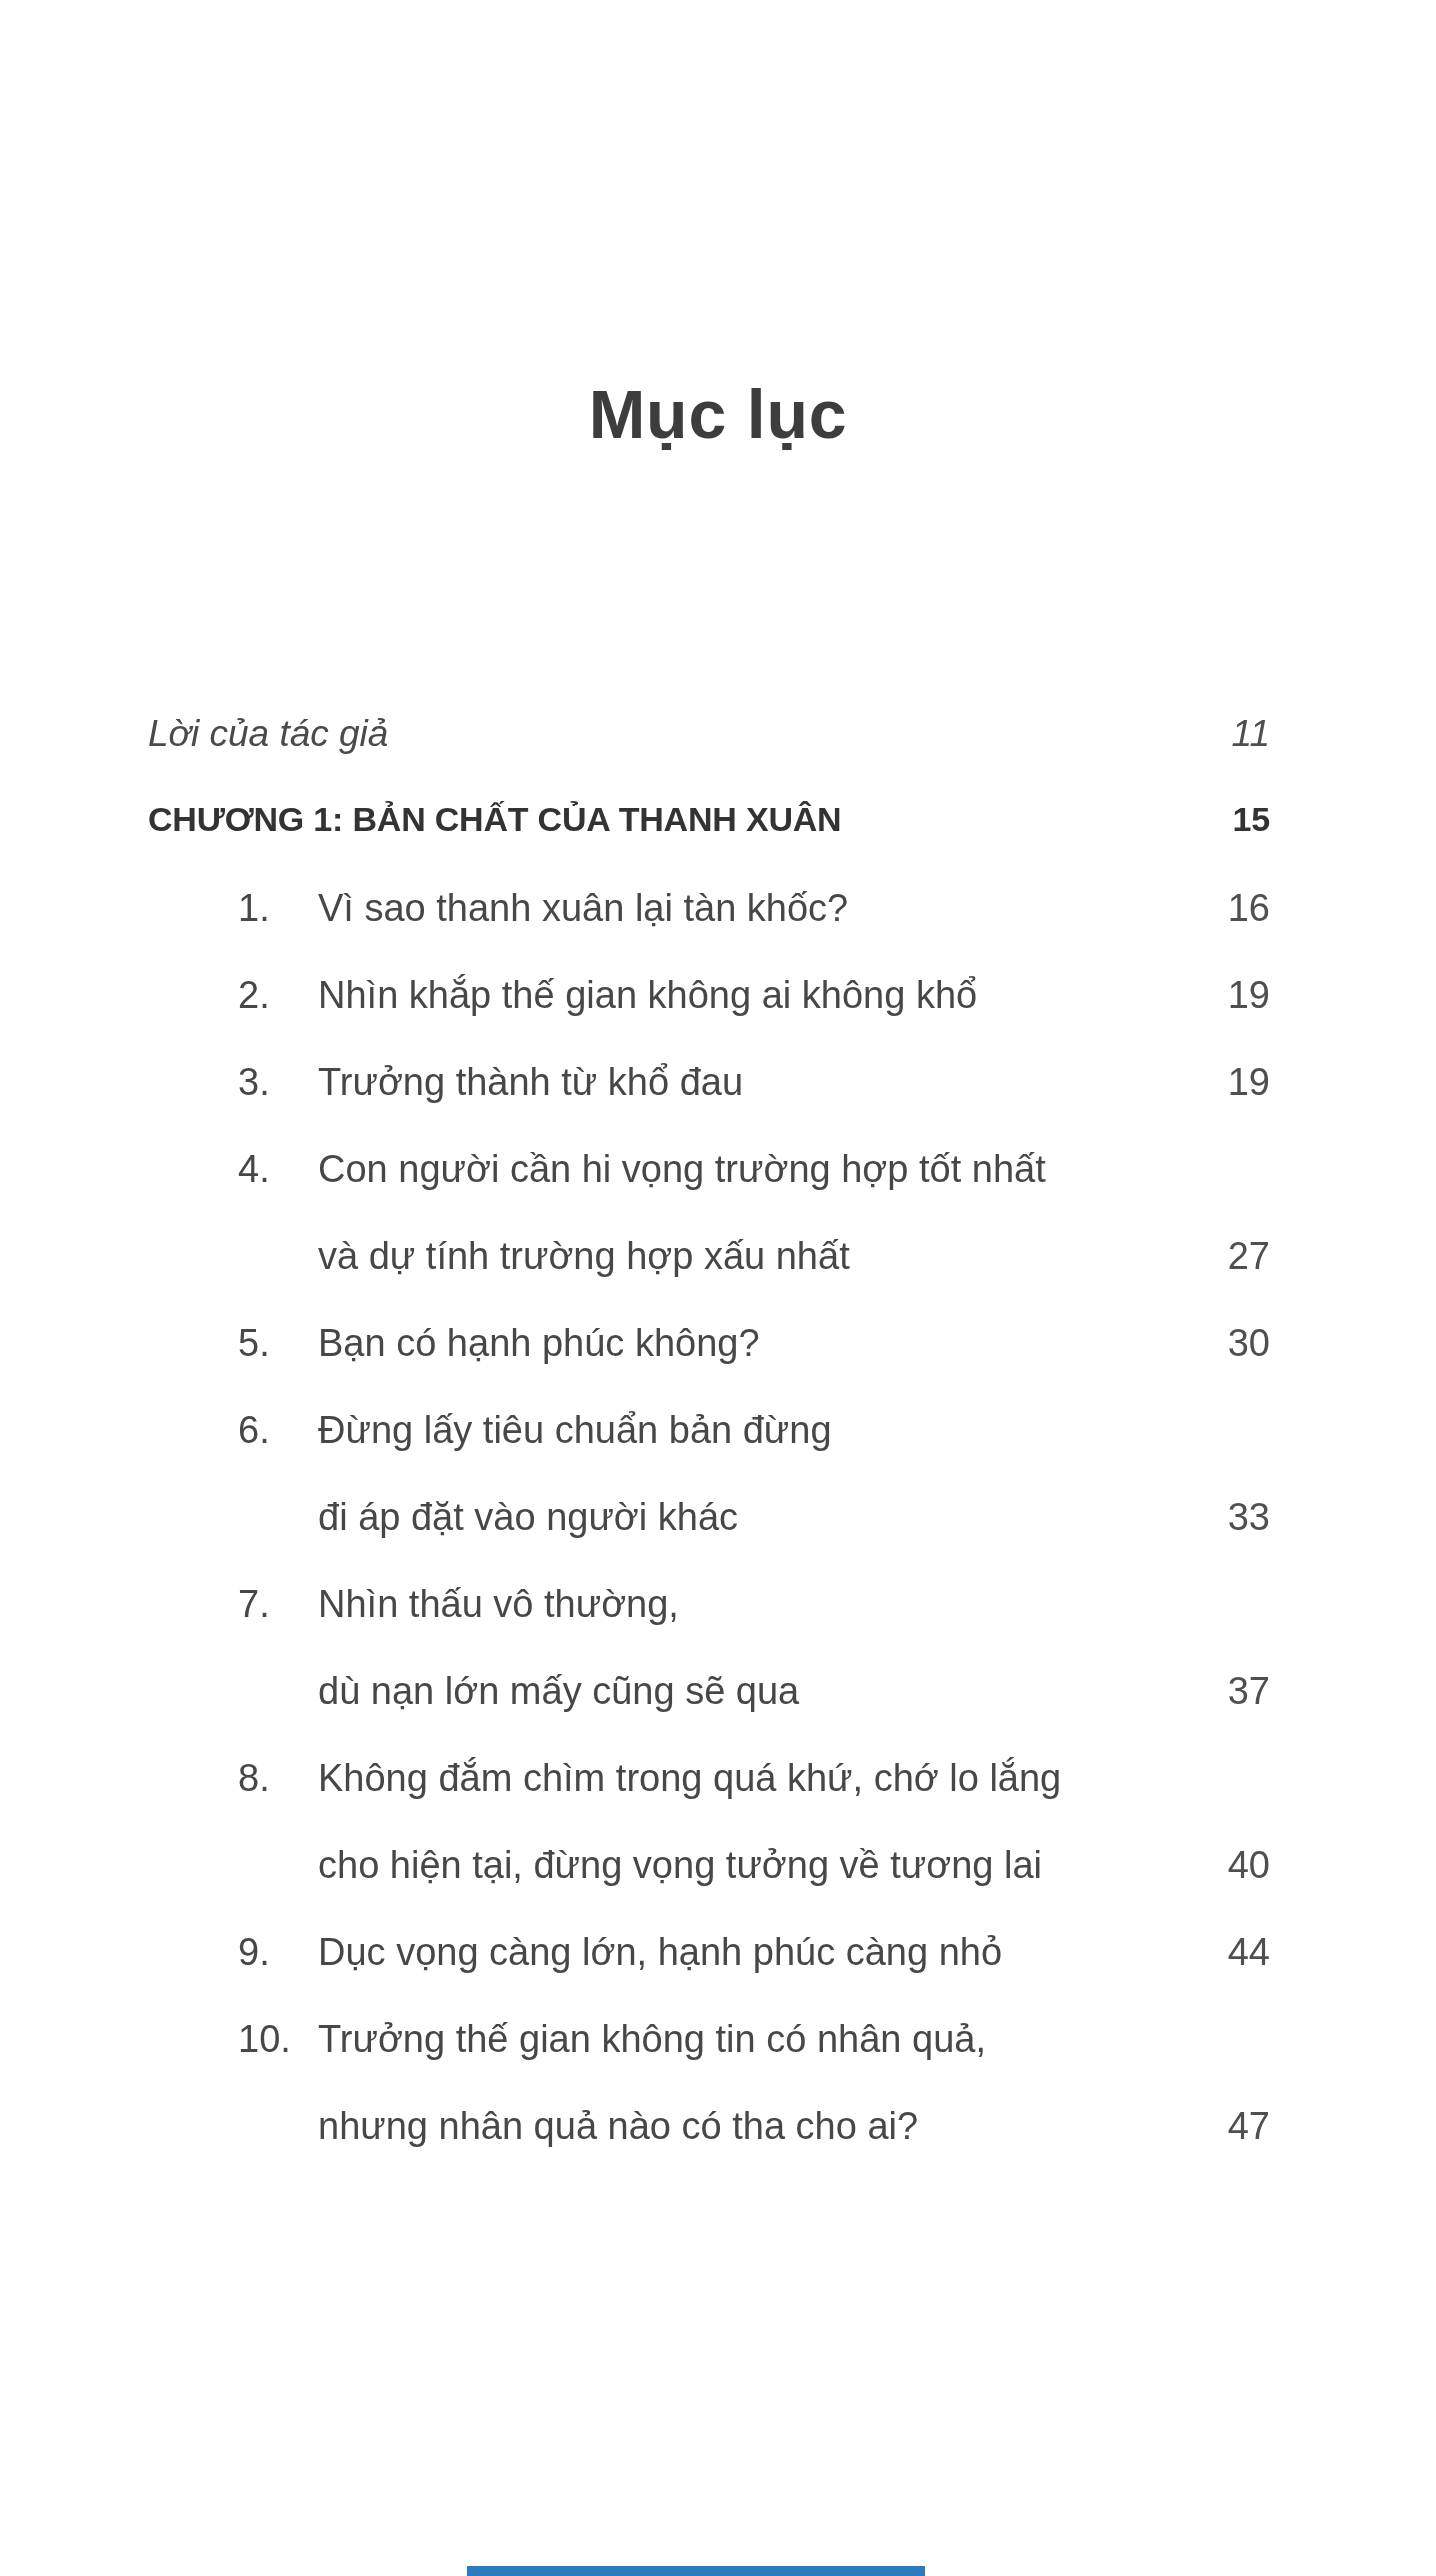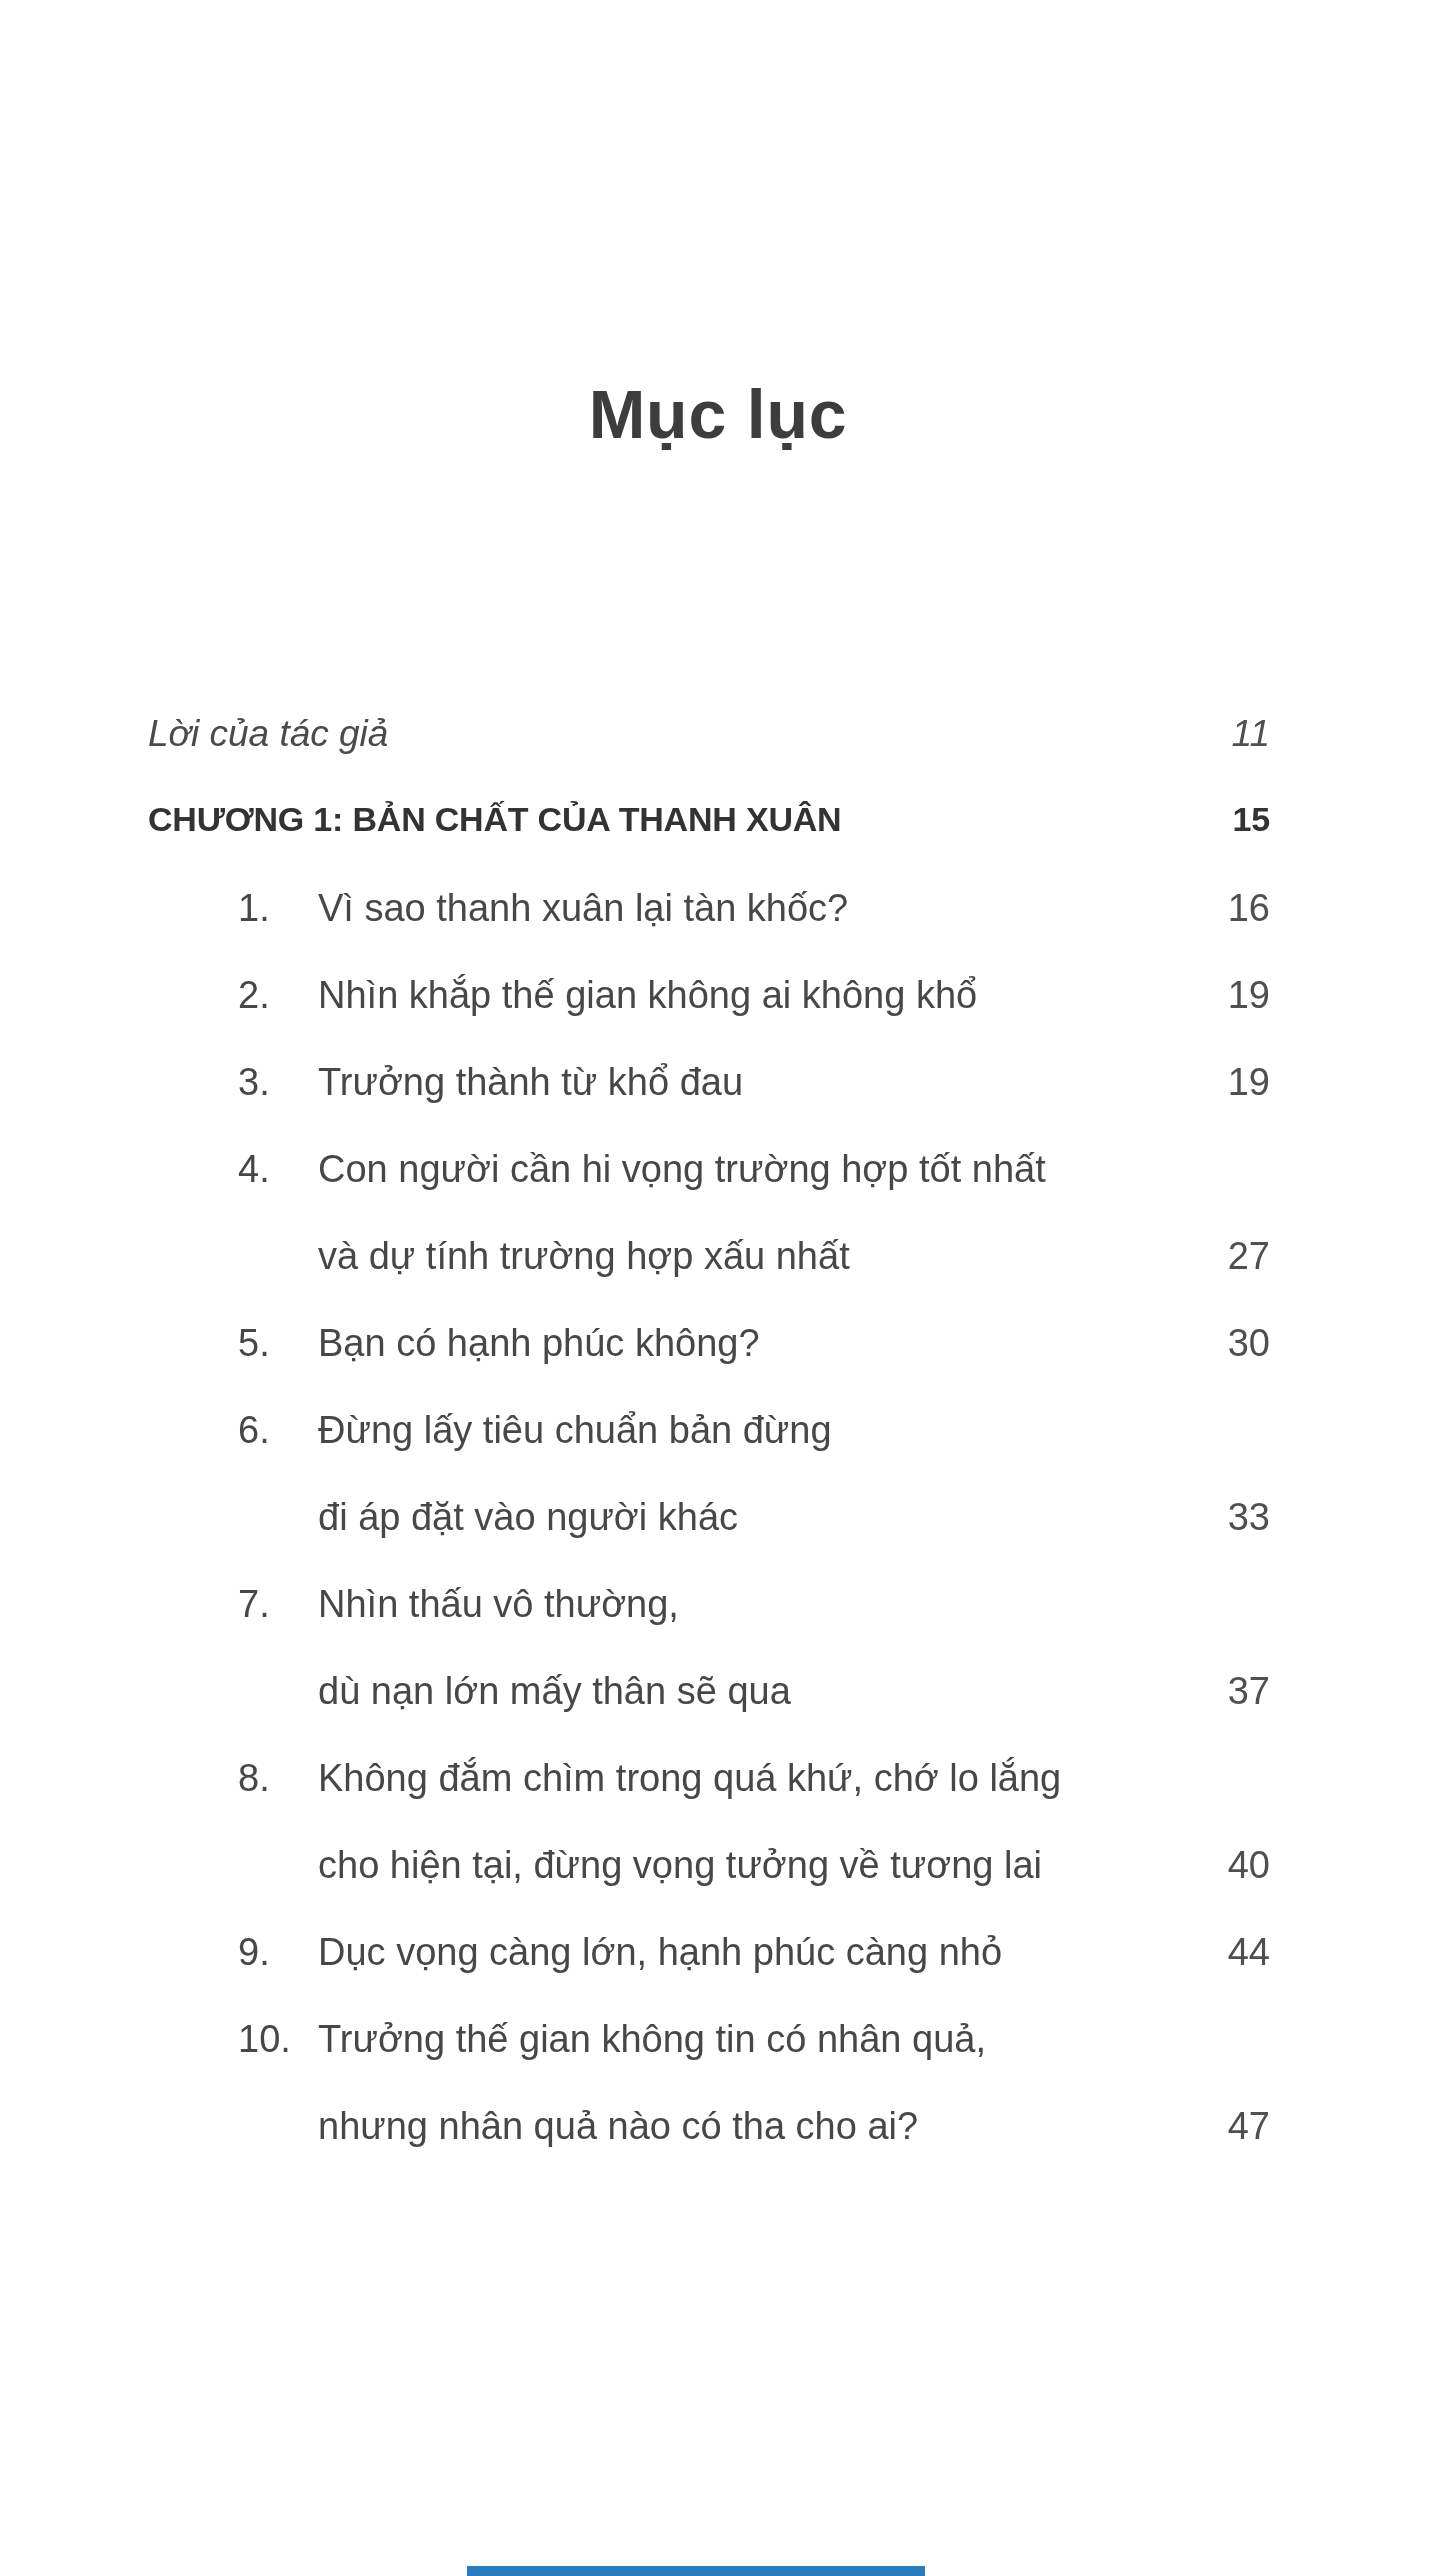--- a/index.html
+++ b/index.html
@@ -143,21 +143,21 @@
         <span class="col-text">đi áp đặt vào người khác</span>
         <span class="col-page">33</span>
       </div>
       <div class="toc-row item">
         <span class="col-num">7.</span>
         <span class="col-text">Nhìn thấu vô thường,</span>
         <span class="col-page"></span>
       </div>
       <div class="toc-row item">
         <span class="col-num"></span>
-        <span class="col-text">dù nạn lớn mấy thân sẽ qua</span>
+        <span class="col-text">dù nạn lớn mấy cũng sẽ qua</span>
         <span class="col-page">37</span>
       </div>
       <div class="toc-row item">
         <span class="col-num">8.</span>
         <span class="col-text">Không đắm chìm trong quá khứ, chớ lo lắng</span>
         <span class="col-page"></span>
       </div>
       <div class="toc-row item">
         <span class="col-num"></span>
         <span class="col-text">cho hiện tại, đừng vọng tưởng về tương lai</span>

